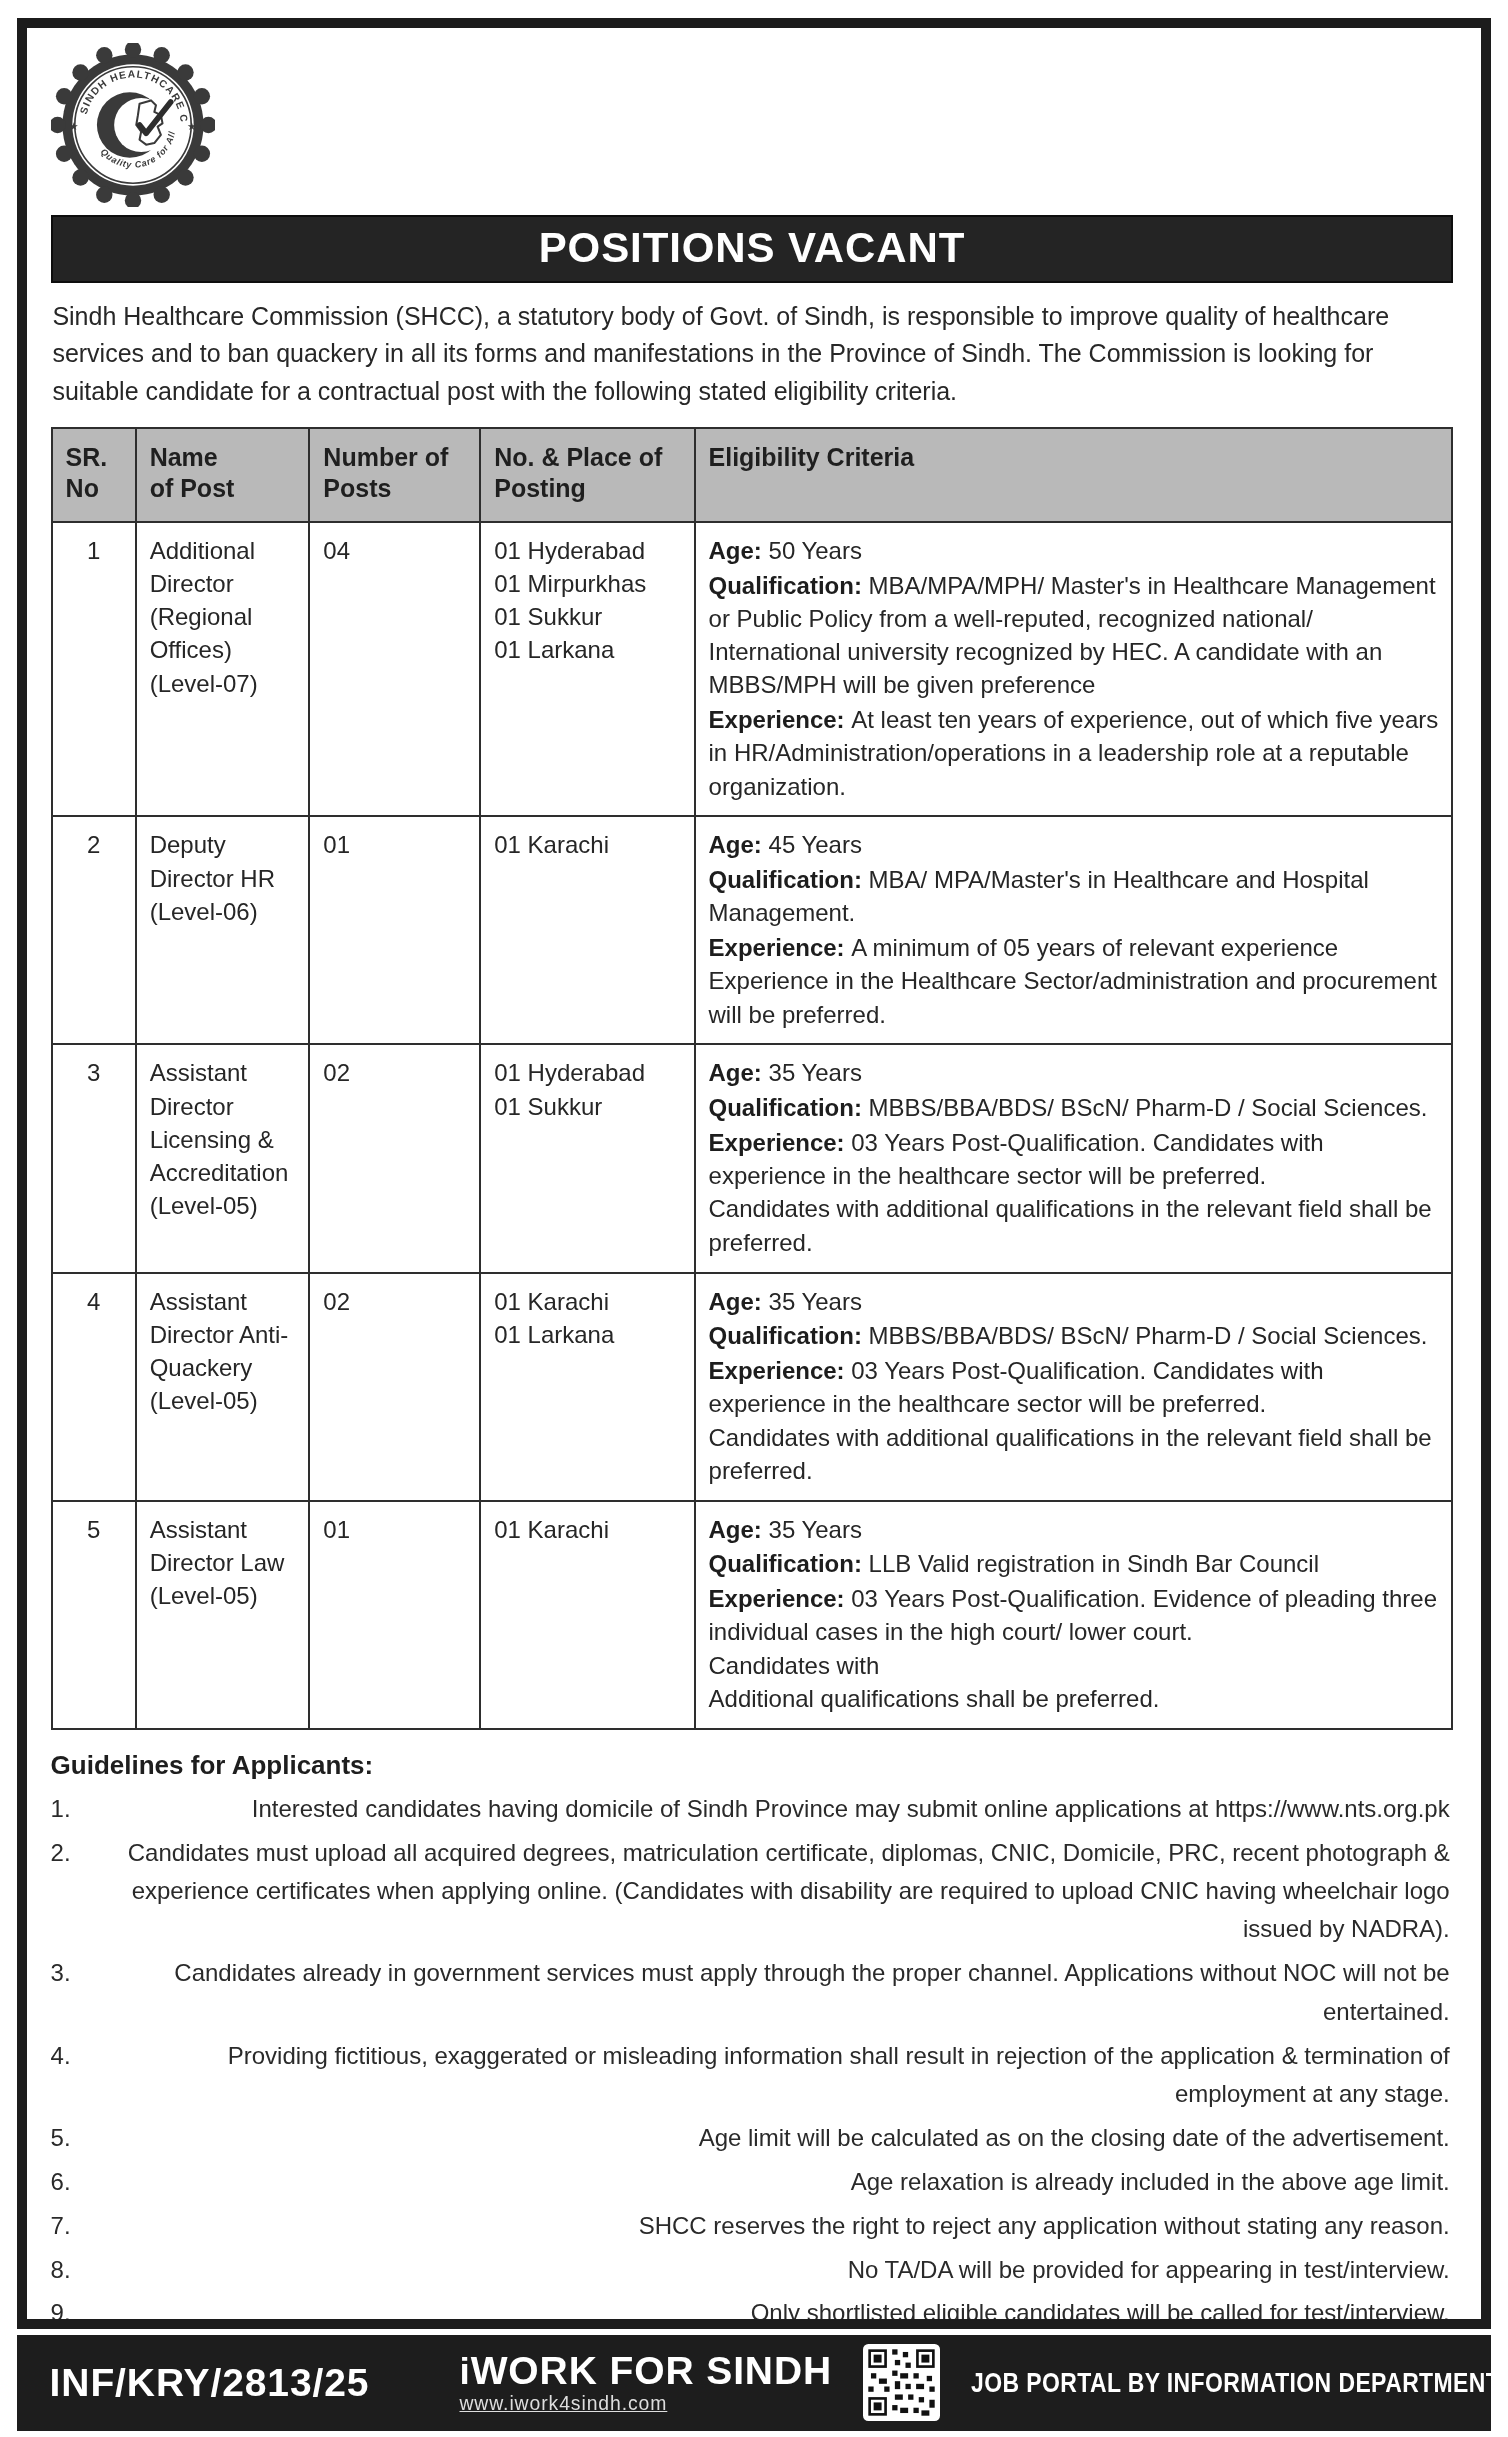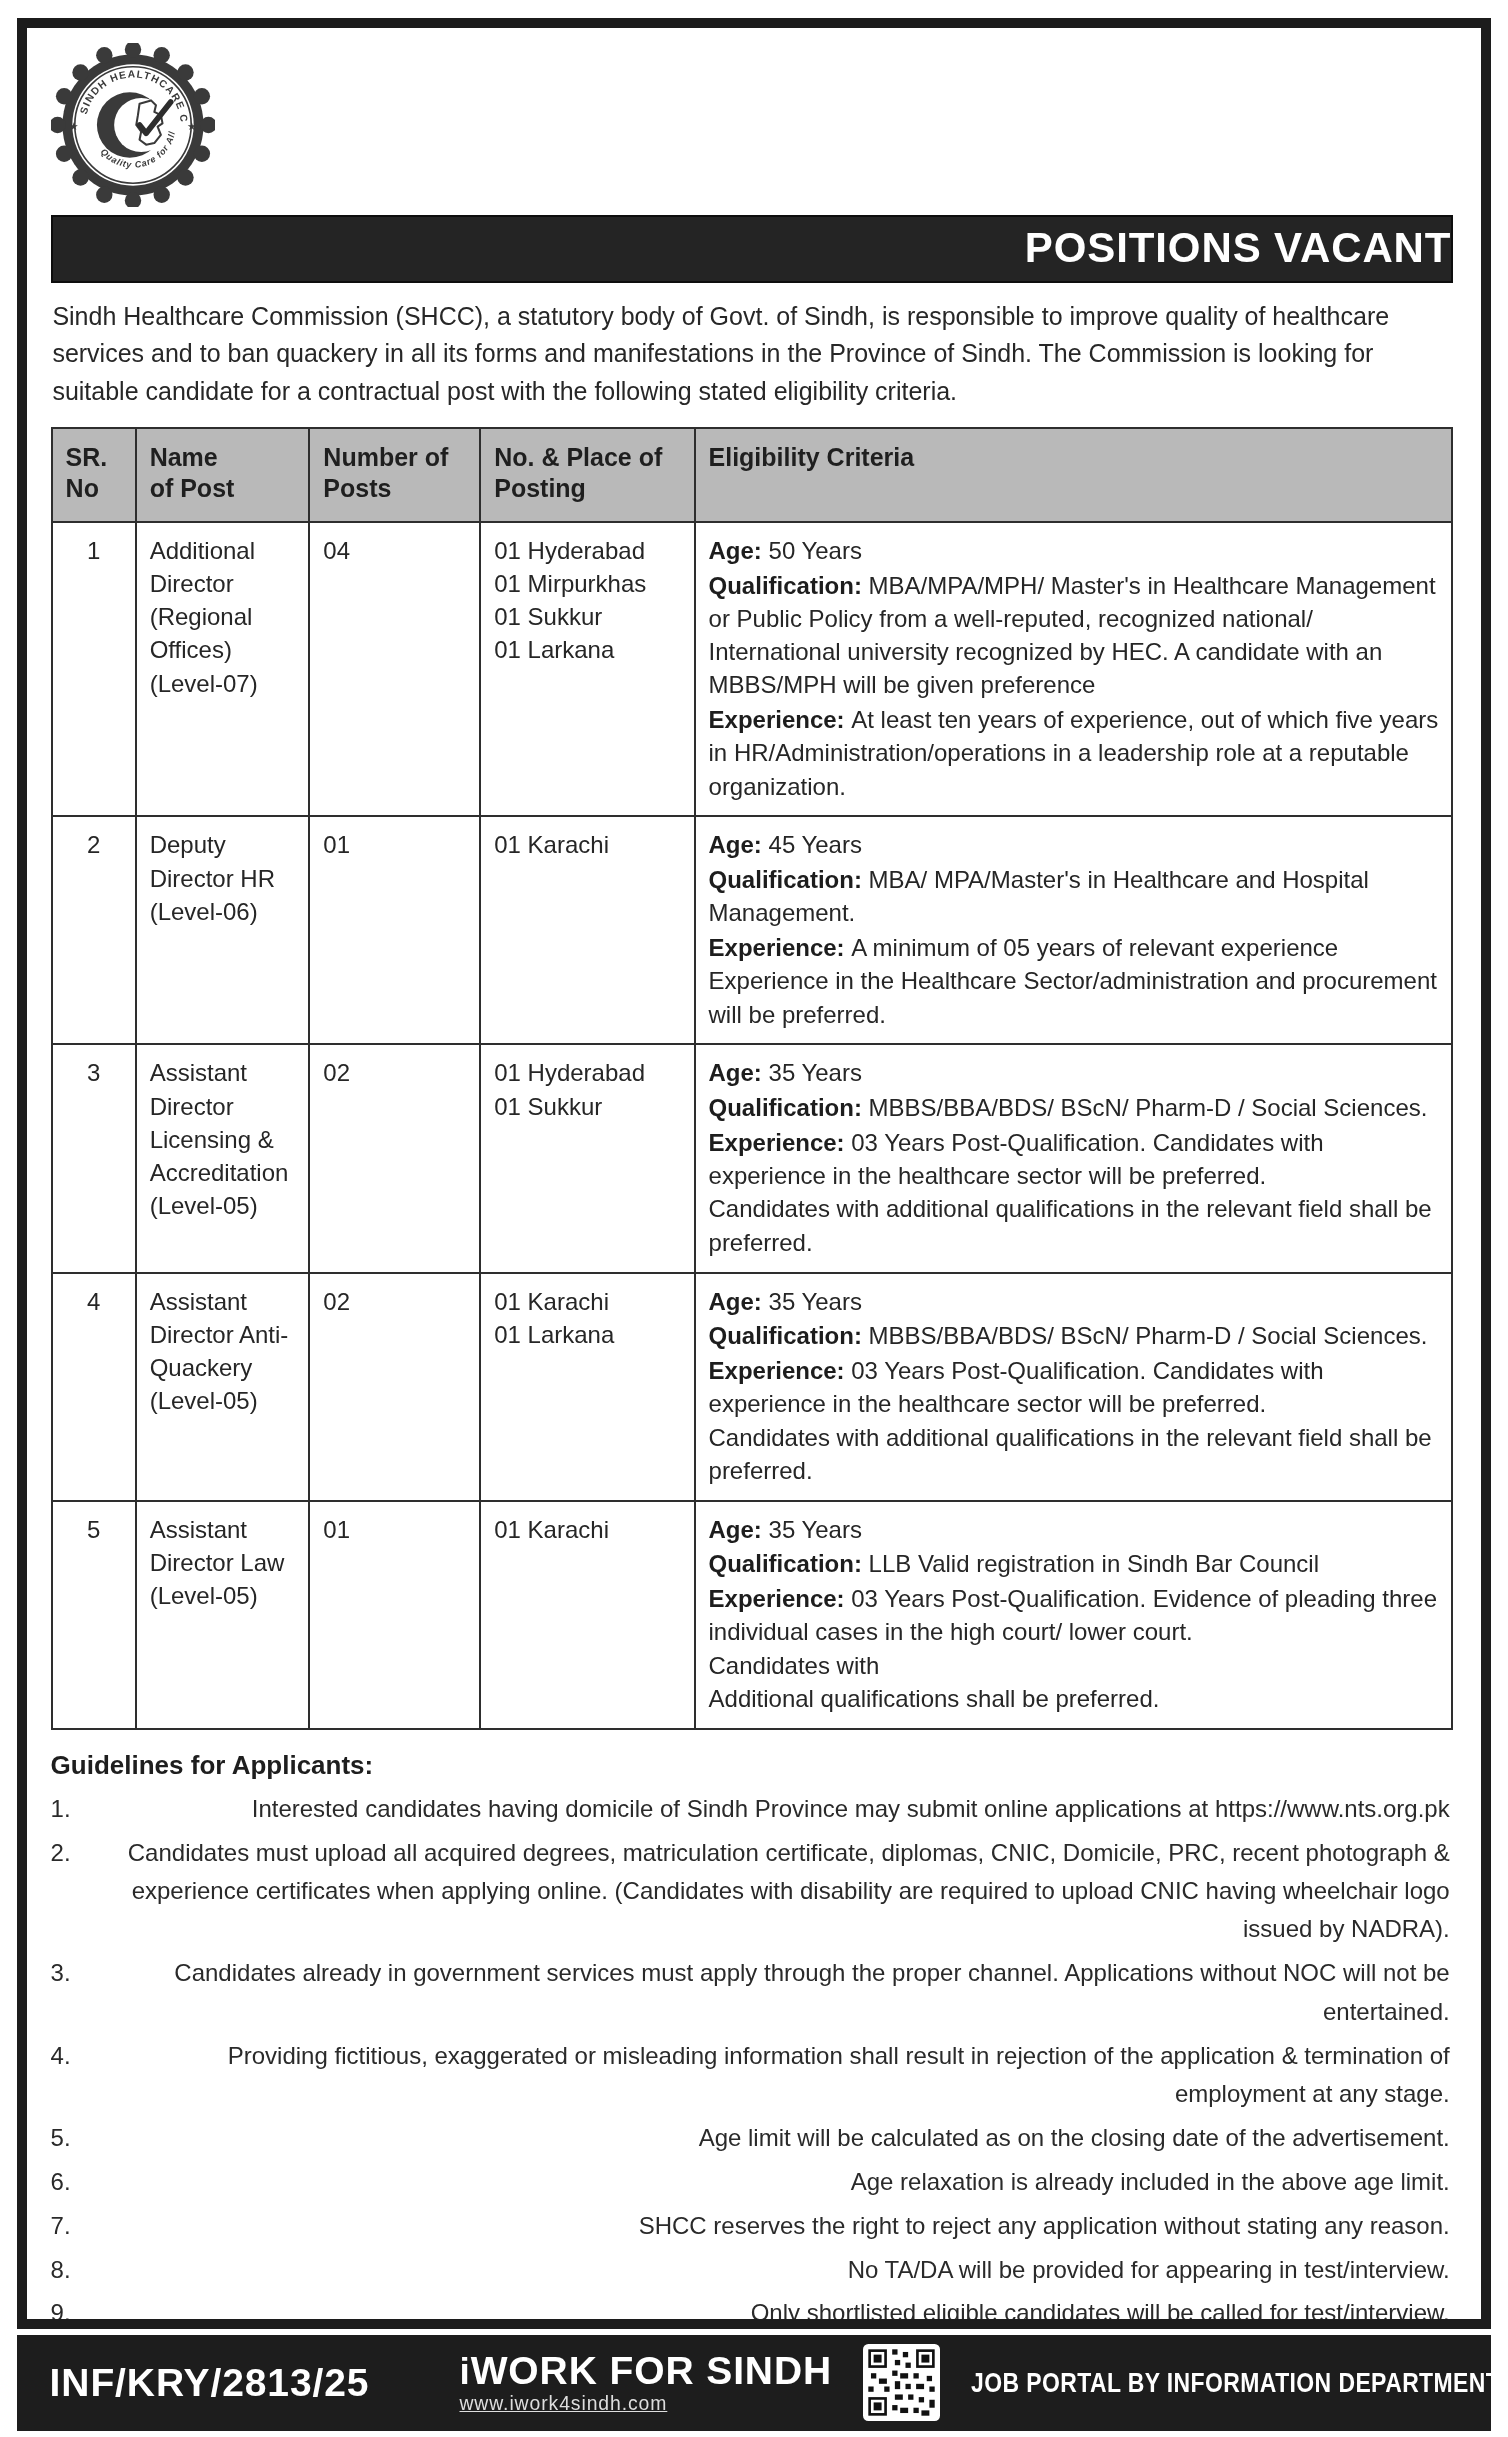--- a/index.html
+++ b/index.html
@@ -31,21 +31,21 @@
   .hdr-text{padding-top:16.6px;}
   .org-title{
     font-size:43px;font-weight:bold;letter-spacing:-0.5px;color:#222;
     display:inline-block;border-bottom:4.6px solid #2a2a2a;
     padding-bottom:5.5px;padding-right:31px;line-height:1.05;
   }
   .tagline{font-size:29px;font-weight:bold;color:#2e2e2e;letter-spacing:1.8px;margin-top:7.4px;}
   
   .banner{
     background:#242424;border:2.8px solid #0d0d0d;
-    color:#fff;text-align:right;
+    color:#fff;text-align:center;
     font-size:42px;font-weight:bold;letter-spacing:0.9px;
     padding:7.4px 0 9.2px 0;margin:3.7px 0 14.8px 0;
   }
   
   .intro{font-size:25px;line-height:1.5;color:#272727;margin:0 1.8px 16.6px 1.8px;}
   
   table.jobs{border-collapse:collapse;width:100%;table-layout:fixed;}
   table.jobs th, table.jobs td{
     border:2.3px solid #2e2e2e;
     vertical-align:top;

